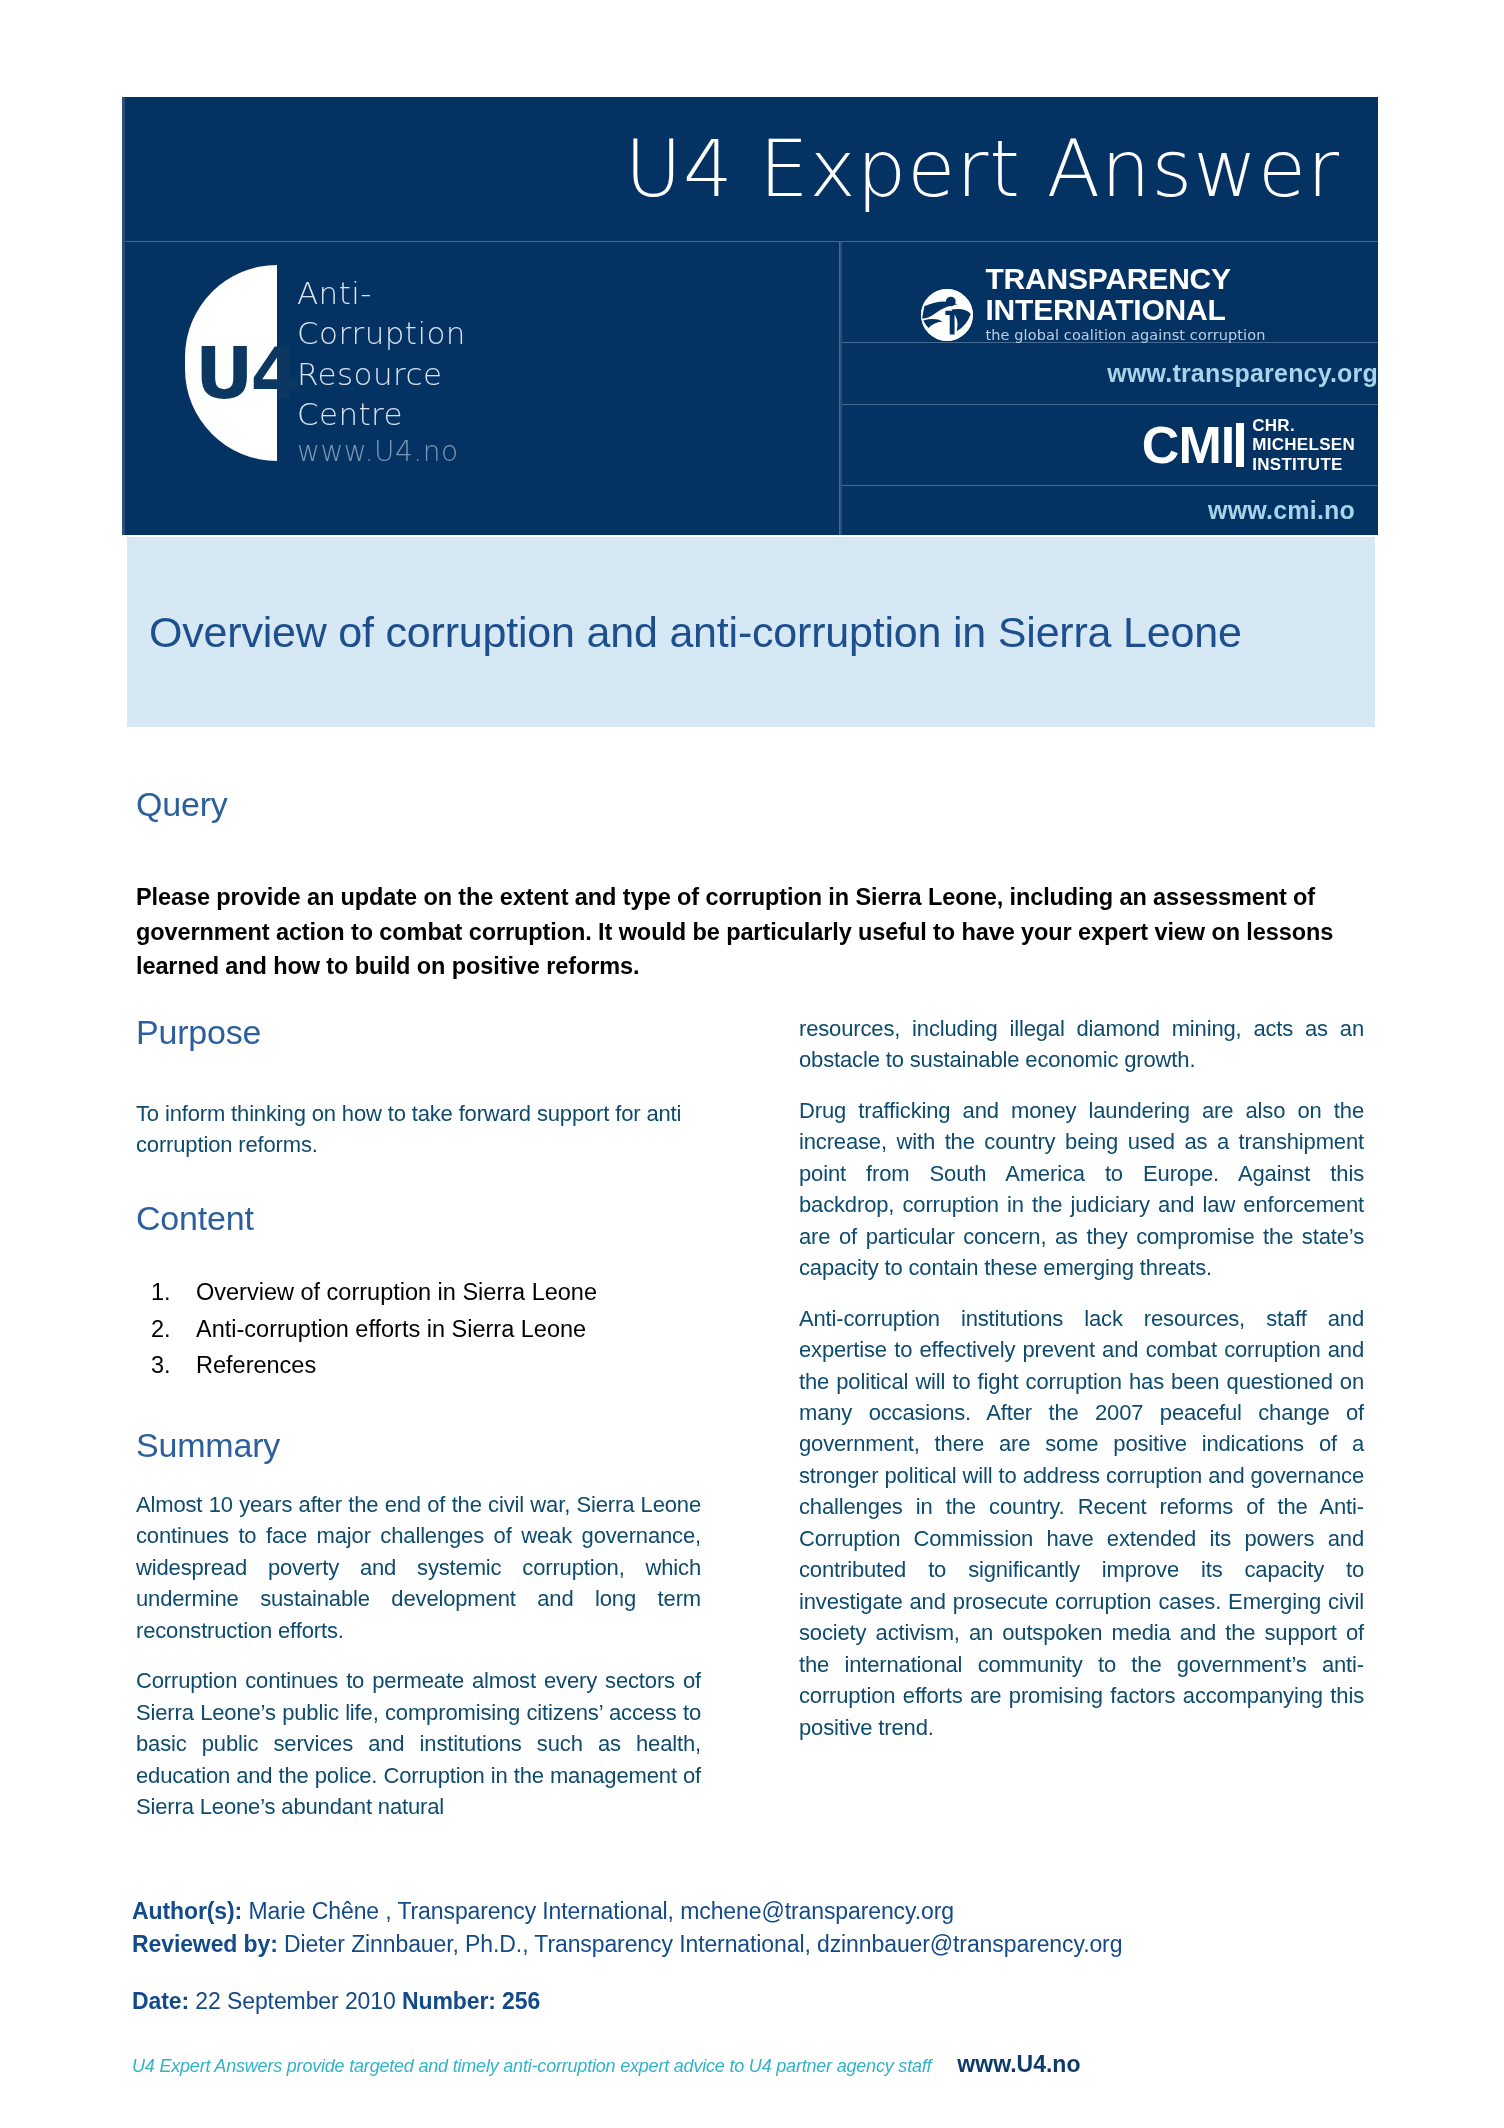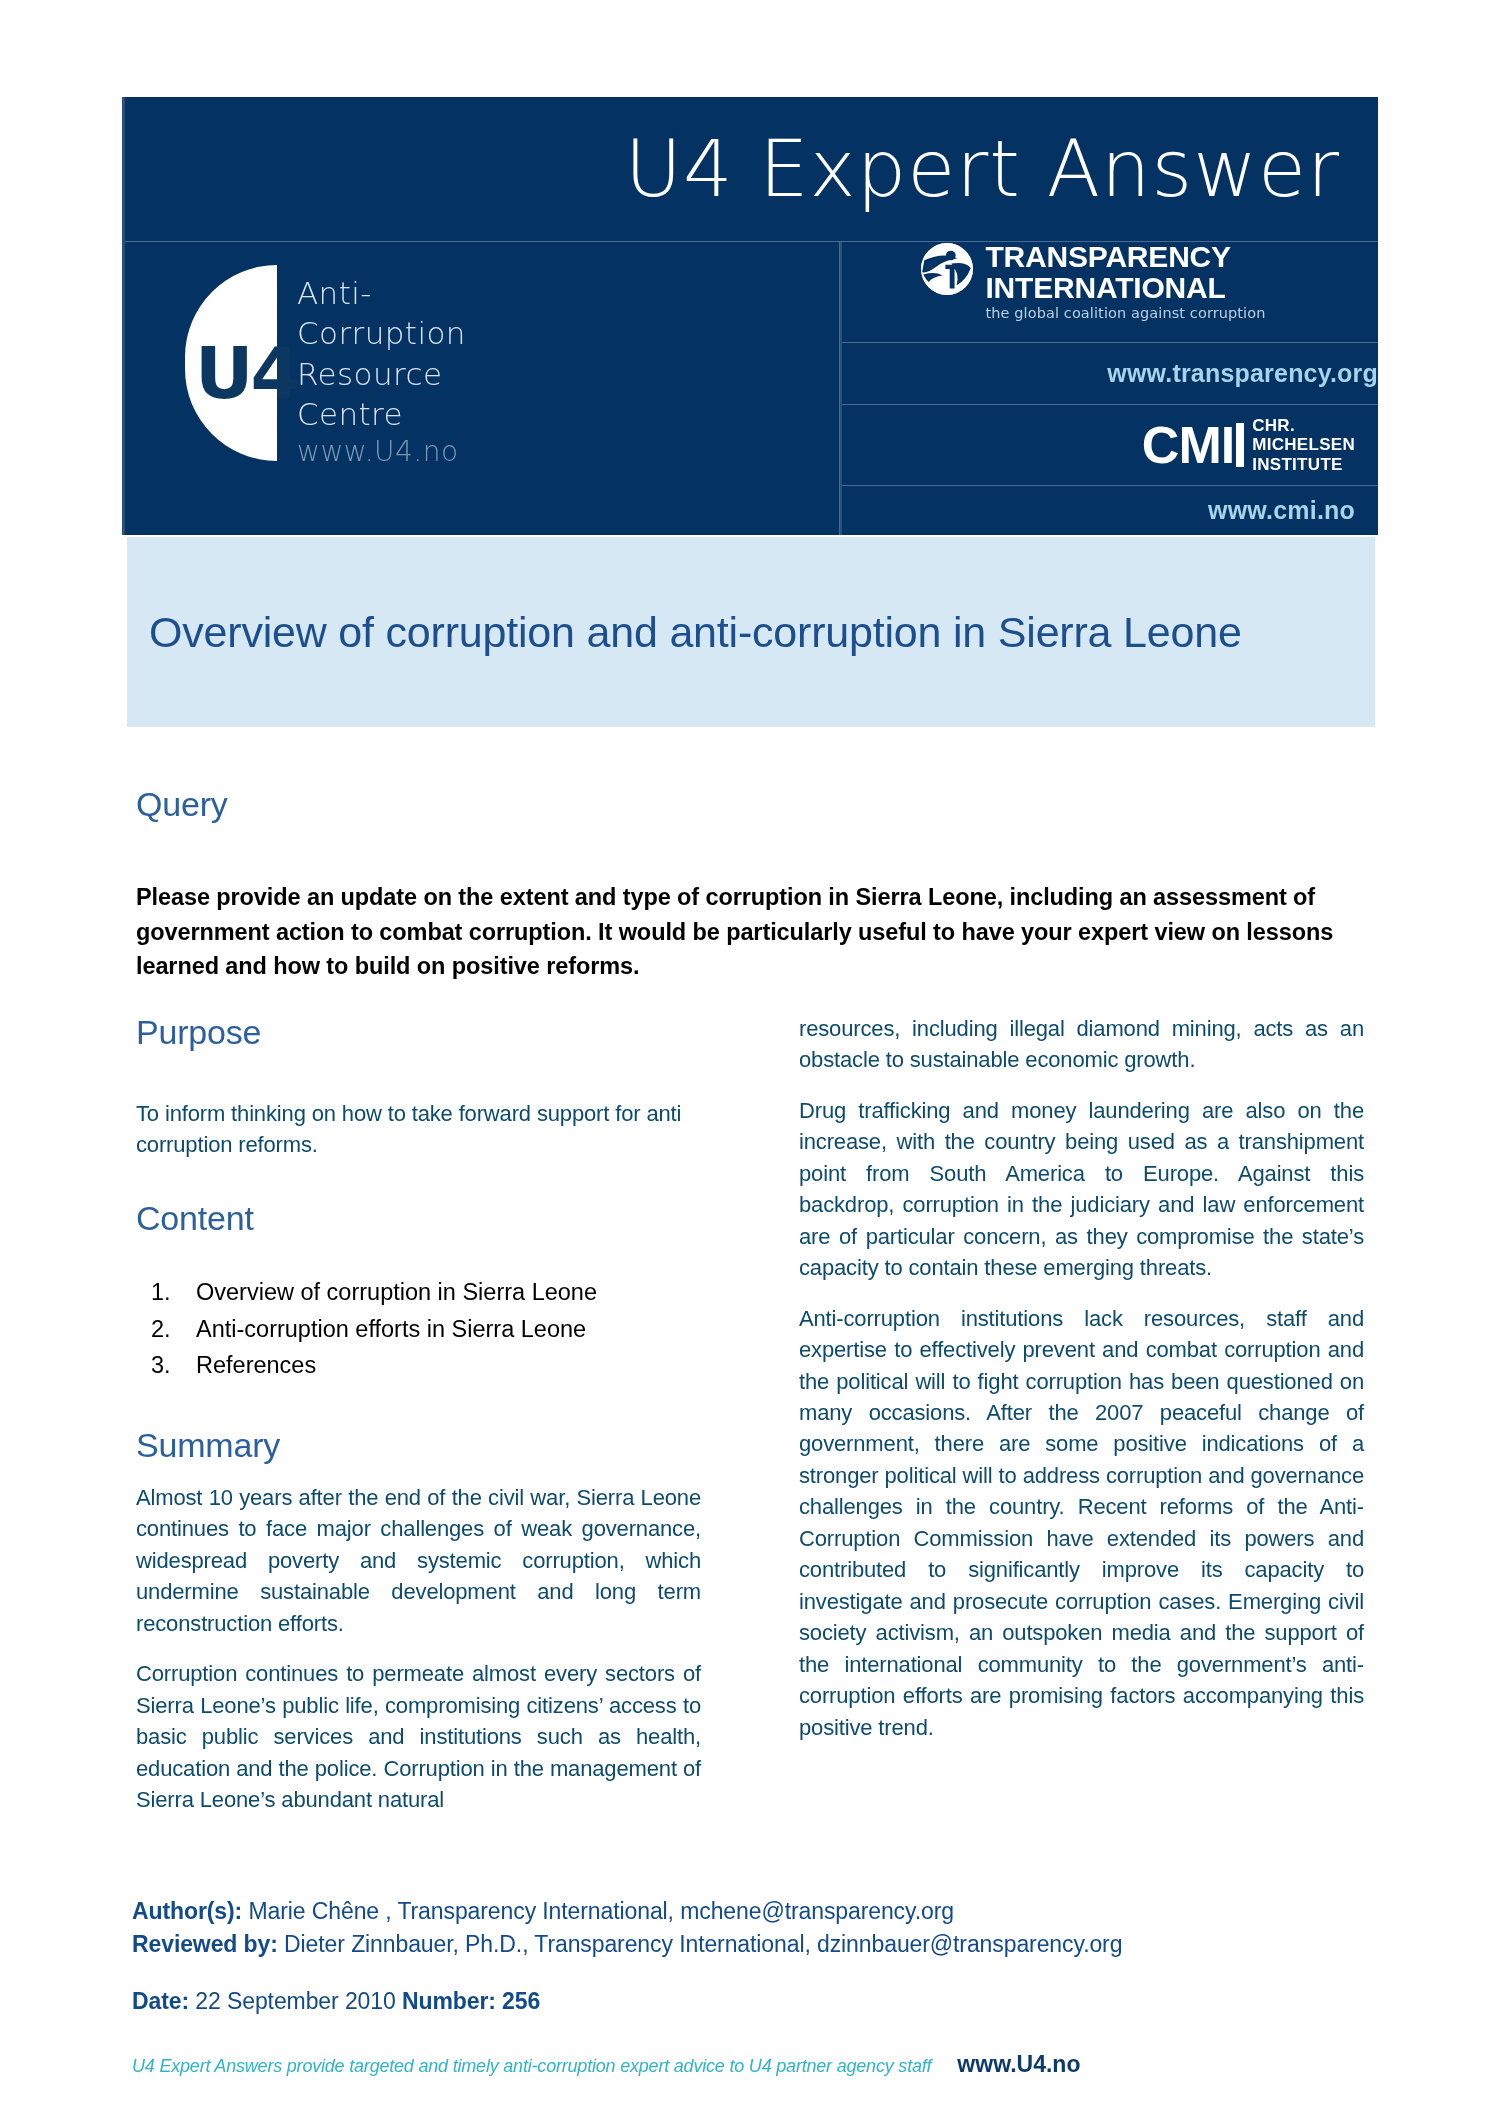--- a/index.html
+++ b/index.html
@@ -80,21 +80,21 @@
   }
 
   .mh-right{
     flex:1; box-sizing:border-box;
     border-left:2px solid #2a4f78;
     display:flex; flex-direction:column;
   }
   .ti-block{
     height:101px; box-sizing:border-box;
     border-bottom:1px solid #466b91;
-    display:flex; align-items:flex-start; justify-content:center;
+    display:flex; align-items:flex-end; justify-content:center;
     padding-right:34px;
   }
   .ti-globe{
     width:54px;height:54px;flex:none;margin-right:11px;
   }
   .ti-words{line-height:1;}
   .ti-words .l1,.ti-words .l2{
     color:#ffffff; font-weight:700;
     font-size:30px; letter-spacing:-0.2px; display:block;
   }
@@ -315,21 +315,21 @@
           <span class="num">2.</span>
           <span>Anti-corruption efforts in Sierra Leone</span>
         </li>
         <li>
           <span class="num">3.</span>
           <span>References</span>
         </li>
       </ol>
 
       <div class="section-h h-summary" style="margin-top:42px;">Summary</div>
-      <p class="body-p just" style="margin-top:17px;">Almost 10 years after the end of the civil war, Sierra Leone continues to face major challenges of weak governance, widespread poverty and systemic corruption, which undermine sustainable development and long term reconstruction efforts.</p>
+      <p class="body-p just" style="margin-top:24px;">Almost 10 years after the end of the civil war, Sierra Leone continues to face major challenges of weak governance, widespread poverty and systemic corruption, which undermine sustainable development and long term reconstruction efforts.</p>
       <p class="body-p just">Corruption continues to permeate almost every sectors of Sierra Leone’s public life, compromising citizens’ access to basic public services and institutions such as health, education and the police. Corruption in the management of Sierra Leone’s abundant natural</p>
     </div>
 
     <div class="col col-right">
       <p class="body-p just">resources, including illegal diamond mining, acts as an obstacle to sustainable economic growth.</p>
       <p class="body-p just">Drug trafficking and money laundering are also on the increase, with the country being used as a transhipment point from South America to Europe. Against this backdrop, corruption in the judiciary and law enforcement are of particular concern, as they compromise the state’s capacity to contain these emerging threats.</p>
       <p class="body-p just">Anti-corruption institutions lack resources, staff and expertise to effectively prevent and combat corruption and the political will to fight corruption has been questioned on many occasions. After the 2007 peaceful change of government, there are some positive indications of a stronger political will to address corruption and governance challenges in the country. Recent reforms of the Anti-Corruption Commission have extended its powers and contributed to significantly improve its capacity to investigate and prosecute corruption cases. Emerging civil society activism, an outspoken media and the support of the international community to the government’s anti-corruption efforts are promising factors accompanying this positive trend.</p>
     </div>
 
   </div>

